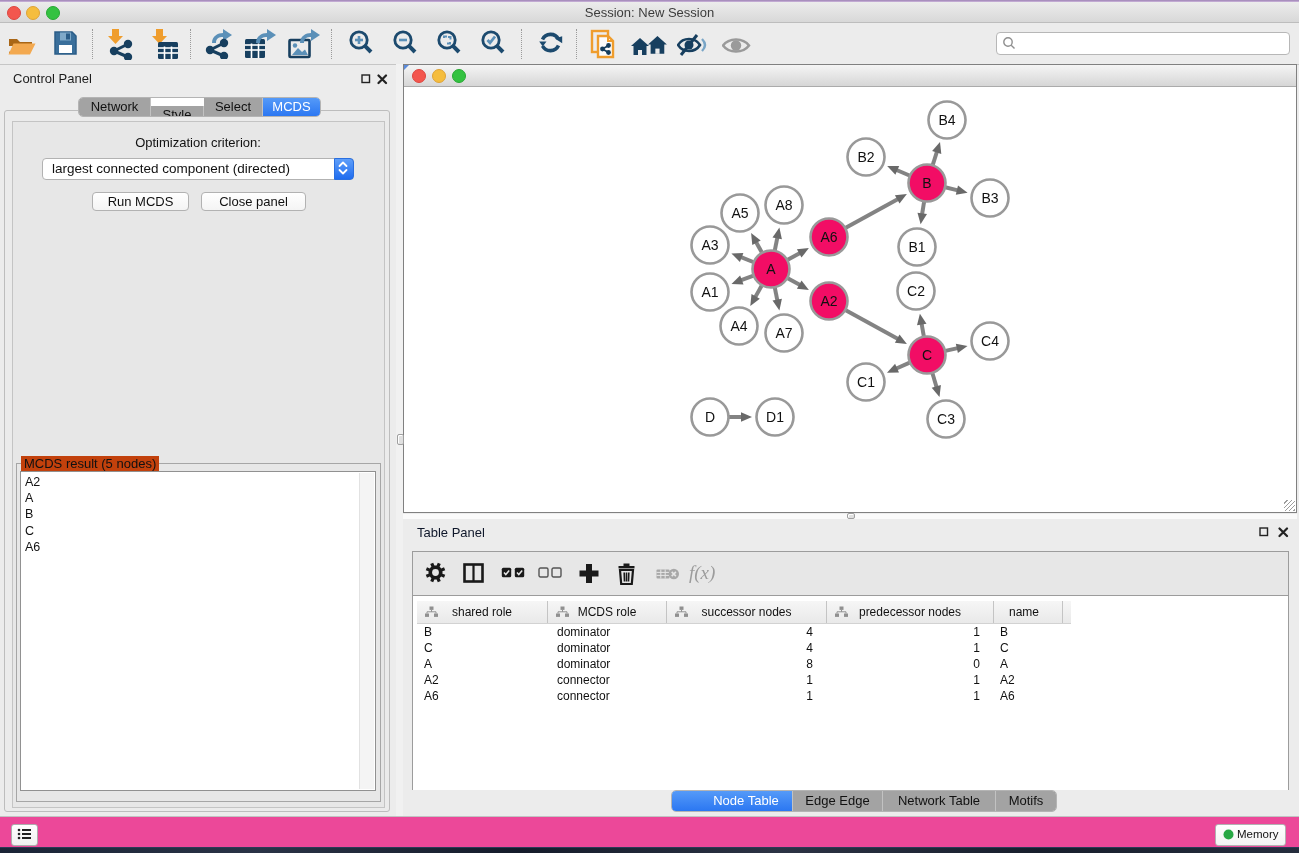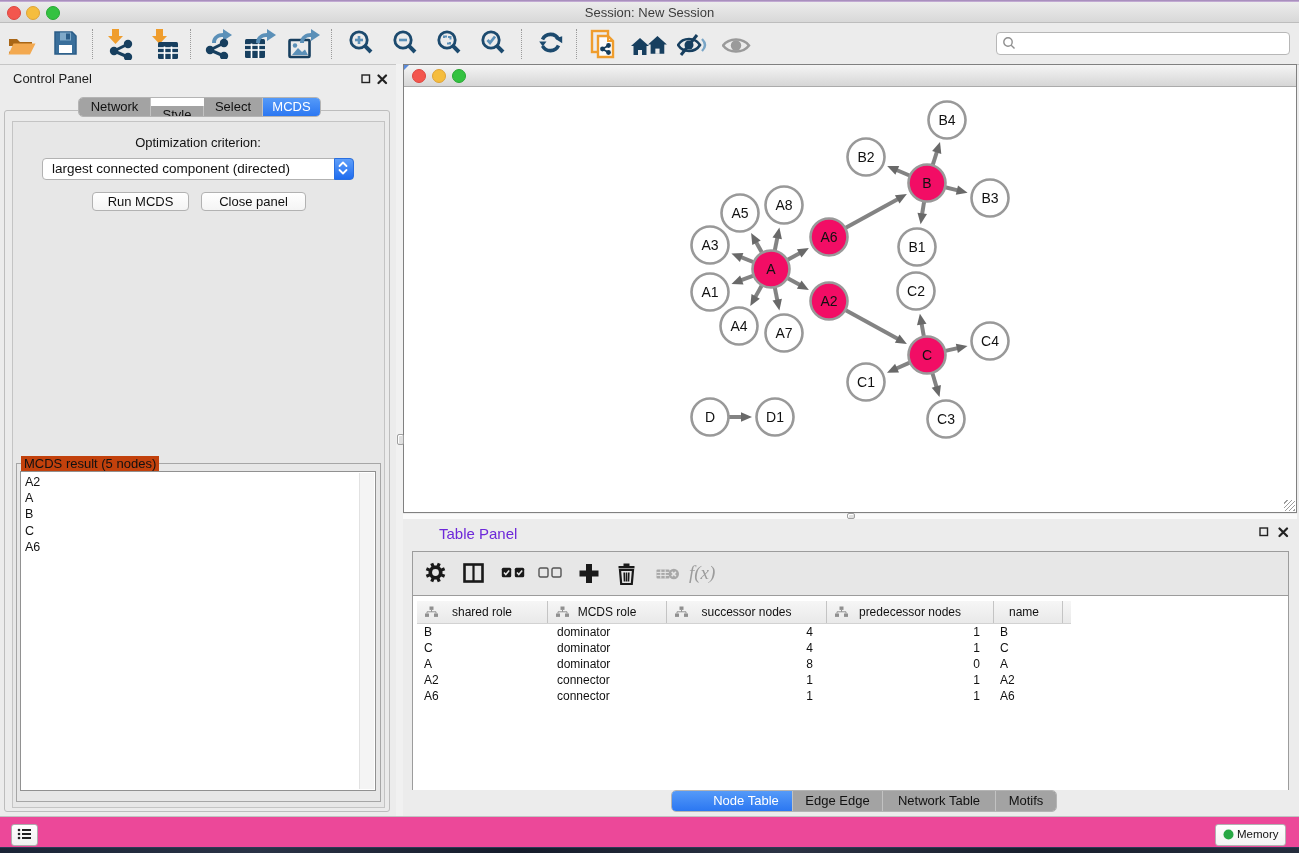--- a/index.html
+++ b/index.html
@@ -43,21 +43,21 @@
 #netTitle{position:absolute;left:0;top:0;width:100%;height:21px;background:linear-gradient(#f5f5f5,#d6d6d6);
   border-bottom:1px solid #ababab;}
 #netTitle .t1{left:8px;top:4px;background:#f3564e;border:0.5px solid #dd4640;}
 #netTitle .t2{left:28px;top:4px;background:#f5bd3e;border:0.5px solid #dfa336;}
 #netTitle .t3{left:48px;top:4px;background:#34c241;border:0.5px solid #28a834;}
 #netTitleTxt{position:absolute;left:0;top:3px;width:100%;text-align:center;font-size:13px;color:#2e2e2e;}
 #grip{position:absolute;right:1px;bottom:1px;width:11px;height:11px;
  background:repeating-linear-gradient(135deg,transparent 0,transparent 2px,#9d9d9d 2px,#9d9d9d 3px);}
 .knob{position:absolute;width:8px;height:8px;background:#e0e0e0;border:1px solid #9f9f9f;box-shadow:inset 1px 1px 0 #fff;}
 
-#tpTitle{left:439px;top:525px;font-size:15px;color:#6d28d9;}
+#tpTitle{left:417px;top:525px;font-size:13px;color:#0f172a;}
 #tpBox{left:412px;top:551px;width:877px;height:239px;border:1px solid #9c9c9c;background:#e7e7e7;box-sizing:border-box;}
 #tbl{position:absolute;left:0px;top:43px;width:875px;height:194px;background:#fff;border-top:1px solid #9c9c9c;}
 #thead{position:absolute;left:4px;top:5px;width:654px;height:22px;background:linear-gradient(#f6f6f6,#e9e9e9);
   border-bottom:1px solid #d2d2d2;}
 .th{position:absolute;top:0;height:22px;border-right:1px solid #c4c4c4;}
 .th span{position:absolute;top:4px;width:100%;text-align:center;font-size:12px;color:#111;}
 .orgico{position:absolute;left:8px;top:5px;}
 .tr{position:absolute;font-size:12px;color:#111;height:16px;line-height:16px;}
 .td{position:absolute;top:0;}
 

